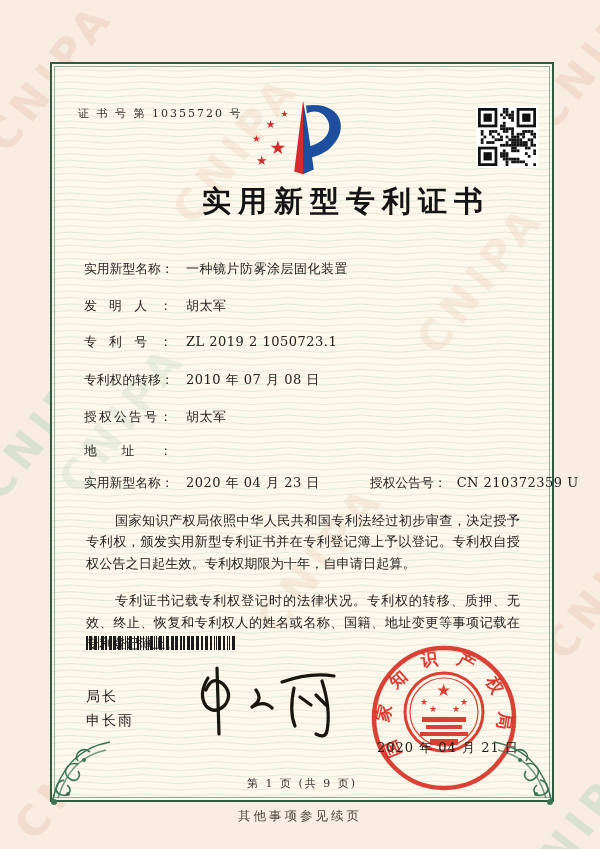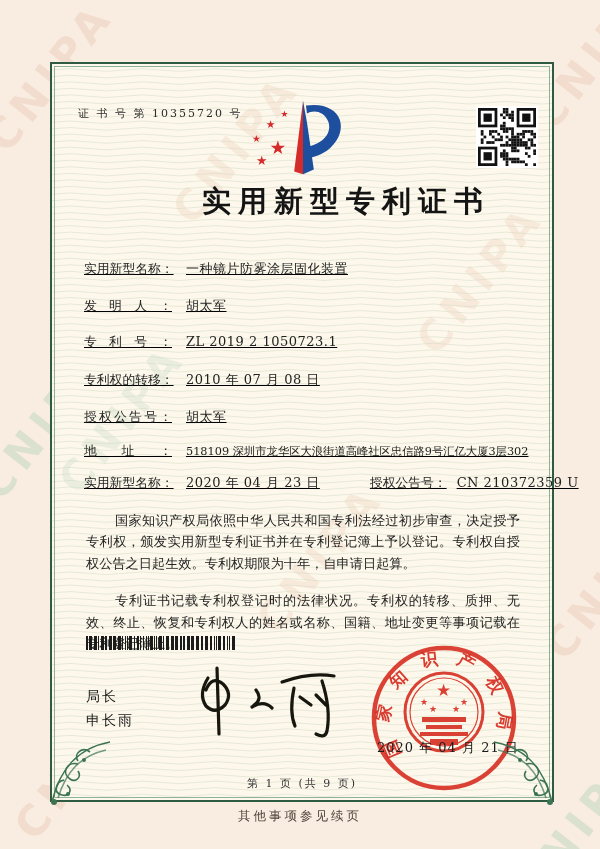--- a/index.html
+++ b/index.html
@@ -12,21 +12,21 @@
   .wm.faint{opacity:.33;}
   .cert{position:absolute;left:50px;top:62px;width:500px;height:736px;background:#fdf8eb;
         border:2px solid #2e5b41;box-shadow:inset 0 0 0 2px #fdf8eb,inset 0 0 0 3px #8fb197;}
   .guilloche{position:absolute;left:0;top:0;width:100%;height:100%;}
   #guilloche path{stroke:rgba(125,168,130,.26);fill:none;stroke-width:.7;}
   .cert-no{position:absolute;left:26px;top:42px;font-size:11px;letter-spacing:2px;color:#2b2b2b;}
   .qr{position:absolute;right:14px;top:42px;width:58px;height:58px;background:#fff;padding:2px;}
   .logo{position:absolute;left:198px;top:32px;width:108px;height:84px;}
   .title{position:absolute;left:0;top:118px;width:100%;text-align:center;font-size:29px;
          font-weight:bold;letter-spacing:7px;color:#141414;margin-left:44px;}
-  .row{position:absolute;left:32px;display:flex;align-items:baseline;white-space:nowrap;text-decoration:underline;}
+  .row{position:absolute;left:32px;display:flex;align-items:baseline;white-space:nowrap;}
   .lbl{display:inline-block;width:88px;text-align:justify;text-align-last:justify;
        font-size:12.8px;color:#262626;flex-shrink:0;margin-right:14px;}
   .val{font-size:13px;color:#222;letter-spacing:.5px;}
   .row.addr .val{font-size:11.3px;letter-spacing:0;}
   .lbl2{display:inline-block;margin-left:50px;font-size:12.8px;color:#262626;margin-right:10px;}
   .paras{position:absolute;left:18px;top:430px;width:466px;}
   .paras p{margin:16px;text-indent:2.2em;font-size:13.2px;line-height:1.62;color:#242424;text-align:justify;}
   .barcode{position:absolute;left:34px;top:572px;width:152px;height:14px;}
   .director{position:absolute;left:34px;top:620px;font-size:14px;color:#222;line-height:24px;letter-spacing:2px;}
   .sig{position:absolute;left:118px;top:600px;width:170px;height:78px;}
@@ -344,21 +344,20 @@
     <div class="row" style="top:307px">
       <span class="lbl">专利权的转移：</span>
       <span class="val">2010 年 07 月 08 日</span>
     </div>
     <div class="row" style="top:344px">
       <span class="lbl">授权公告号：</span>
       <span class="val">胡太军</span>
     </div>
     <div class="row addr" style="top:379px">
       <span class="lbl">地址：</span>
-      <span class="val">518109 深圳市龙华区大浪街道高峰社区忠信路9号汇亿大厦3层302</span>
     </div>
     <div class="row" style="top:410px">
       <span class="lbl">实用新型名称：</span>
       <span class="val">2020 年 04 月 23 日</span>
       <span class="lbl2">授权公告号：</span>
       <span class="val">CN 210372359 U</span>
     </div>
 
     <div class="paras">
       <p>国家知识产权局依照中华人民共和国专利法经过初步审查，决定授予专利权，颁发实用新型专利证书并在专利登记簿上予以登记。专利权自授权公告之日起生效。专利权期限为十年，自申请日起算。</p>

